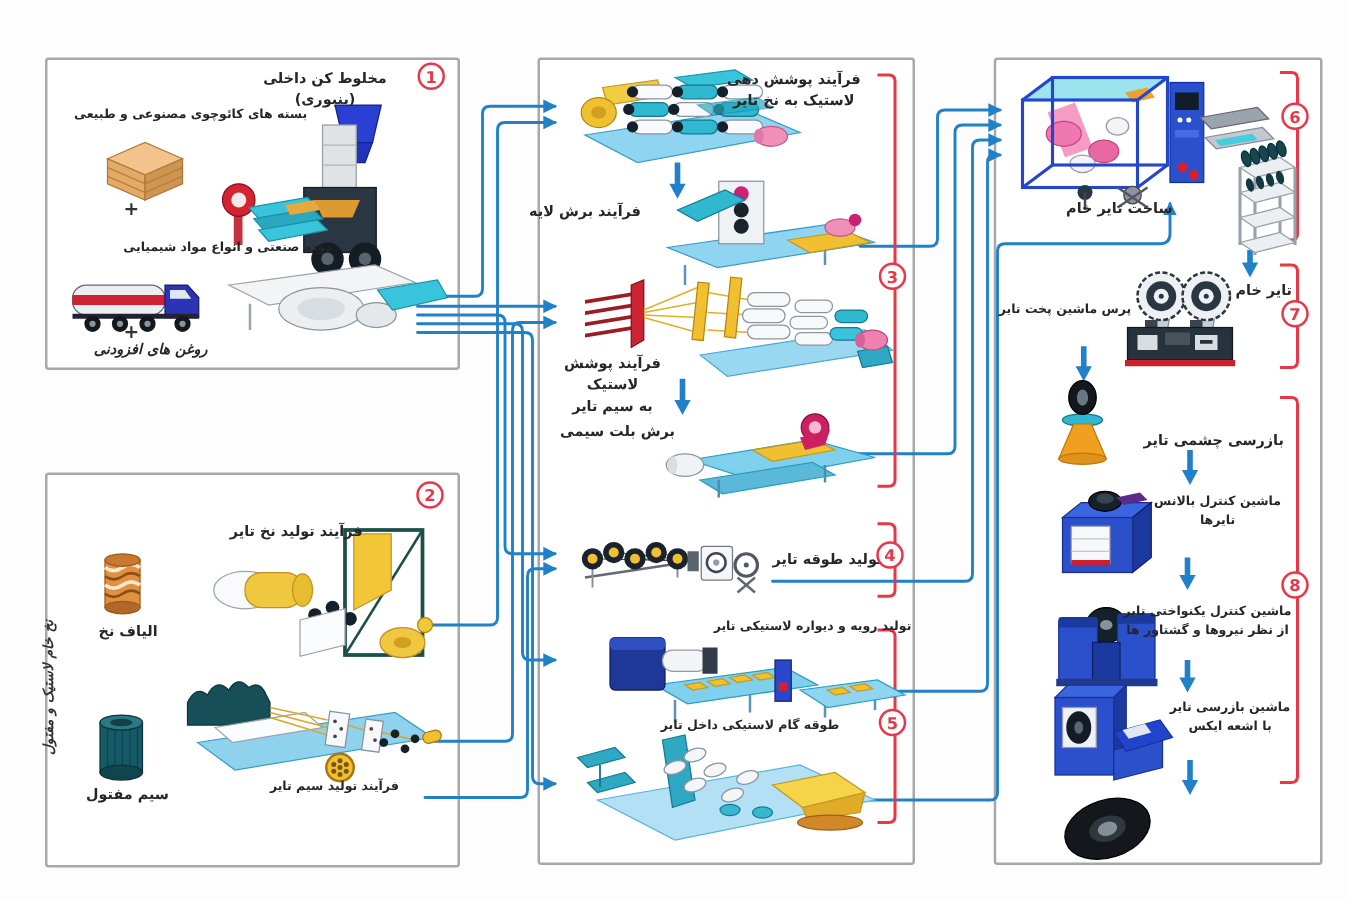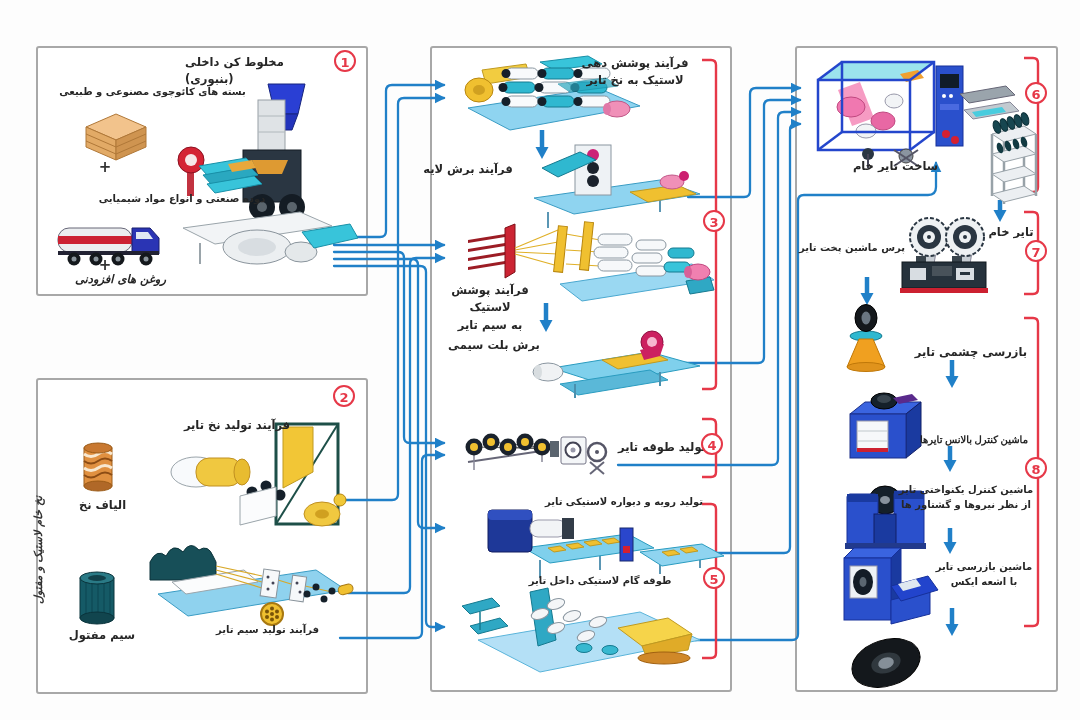--- a/index.html
+++ b/index.html
@@ -11,21 +11,21 @@
     position:absolute;background:#ffffff;border:2px solid #a8a8a8;
     border-radius:3px;box-sizing:border-box;
   }
   svg.layer{position:absolute;left:0;top:0;}
   .lbl{
     position:absolute;direction:rtl;text-align:center;
     font-size:11.5px;font-weight:bold;color:#262626;
     line-height:1.5;white-space:pre-line;
   }
   .lbl.sm{font-size:10px;}
-  .lbl.r{text-align:left;}
+  .lbl.r{text-align:center;}
   .plus{position:absolute;font-size:15px;font-weight:bold;color:#333;text-align:center;}
   .vert{
     position:absolute;direction:rtl;text-align:center;font-size:11px;font-style:italic;
     font-weight:bold;color:#333;transform:rotate(-90deg);white-space:nowrap;
   }
   .numc{
     position:absolute;width:22px;height:22px;border:2px solid #e63848;border-radius:50%;
     color:#e63848;font-weight:bold;font-size:13px;line-height:22px;text-align:center;
     background:#fff;box-sizing:border-box;z-index:5;
   }
@@ -503,28 +503,28 @@
   <div class="lbl" style="left:62px;top:627px;width:80px;">سیم مفتول</div>
   <div class="lbl sm" style="left:205px;top:622px;width:125px;">فرآیند تولید سیم تایر</div>
 
   <div class="lbl" style="left:565px;top:55px;width:140px;">فرآیند پوشش دهی
 لاستیک به نخ تایر</div>
   <div class="lbl" style="left:412px;top:161px;width:112px;">فرآیند برش لایه</div>
   <div class="lbl" style="left:430px;top:282px;width:120px;">فرآیند پوشش لاستیک
 به سیم تایر</div>
   <div class="lbl" style="left:438px;top:337px;width:112px;">برش بلت سیمی</div>
   <div class="lbl" style="left:616px;top:439px;width:92px;">تولید طوقه تایر</div>
-  <div class="lbl sm" style="left:538px;top:494px;width:172px;">تولید رویه و دیواره لاستیکی تایر</div>
+  <div class="lbl sm" style="left:564px;top:494px;width:172px;">تولید رویه و دیواره لاستیکی تایر</div>
   <div class="lbl sm" style="left:514px;top:573px;width:172px;">طوقه گام لاستیکی داخل تایر</div>
 
   <div class="lbl" style="left:848px;top:158px;width:95px;">ساخت تایر خام</div>
   <div class="lbl" style="left:980px;top:224px;width:62px;">تایر خام</div>
   <div class="lbl sm" style="left:793px;top:240px;width:118px;">پرس ماشین پخت تایر</div>
   <div class="lbl" style="left:912px;top:329px;width:118px;margin-top:15px;">بازرسی چشمی تایر</div>
-  <div class="lbl sm" style="left:912px;top:432px;width:124px;font-family:Liberation Serif, serif;">ماشین کنترل بالانس تایرها</div>
+  <div class="lbl sm" style="left:912px;top:394px;width:124px;">ماشین کنترل بالانس تایرها</div>
   <div class="lbl sm" style="left:898px;top:482px;width:136px;">ماشین کنترل یکنواختی تایر
 از نظر نیروها و گشتاور ها</div>
   <div class="lbl sm" style="left:928px;top:559px;width:112px;">ماشین بازرسی تایر
 با اشعه ایکس</div>
 
   <div class="numc" style="left:334px;top:50px;">1</div>
   <div class="numc" style="left:333px;top:385px;">2</div>
   <div class="numc" style="left:703px;top:210px;">3</div>
   <div class="numc" style="left:701px;top:433px;">4</div>
   <div class="numc" style="left:703px;top:567px;">5</div>

